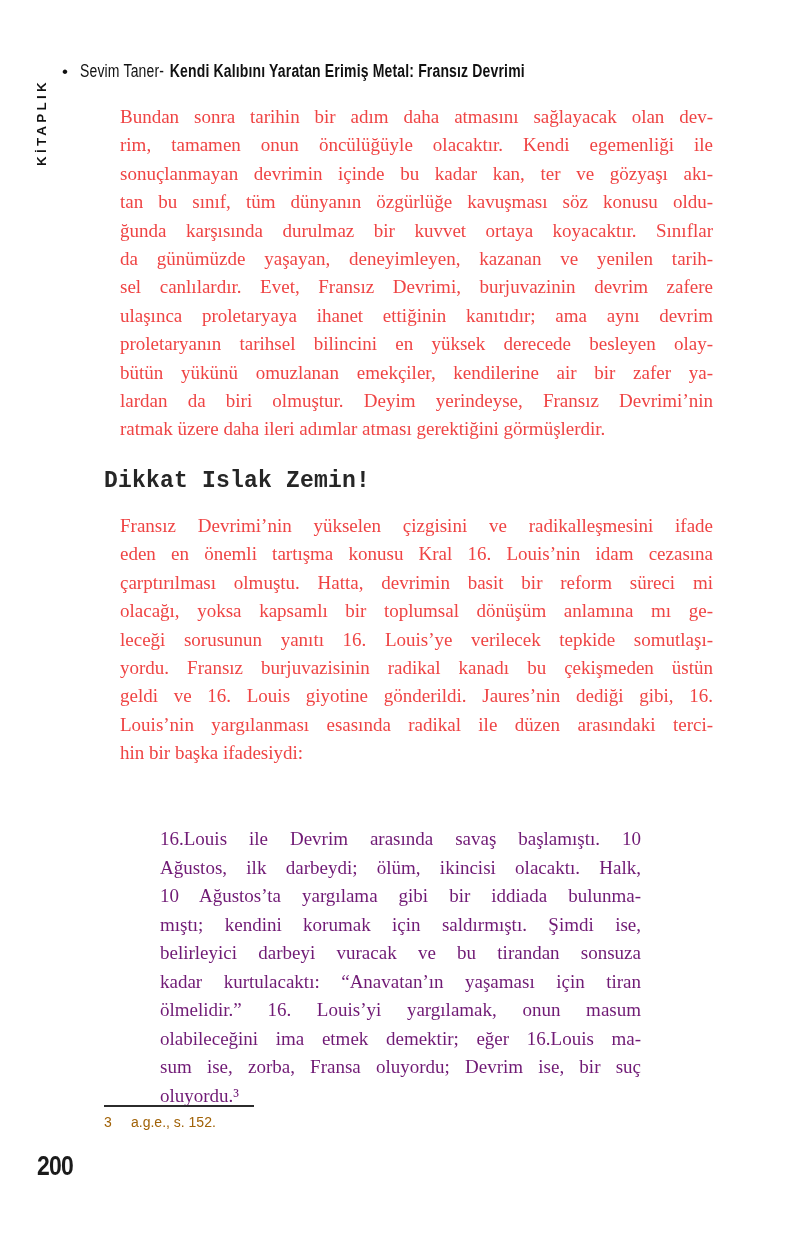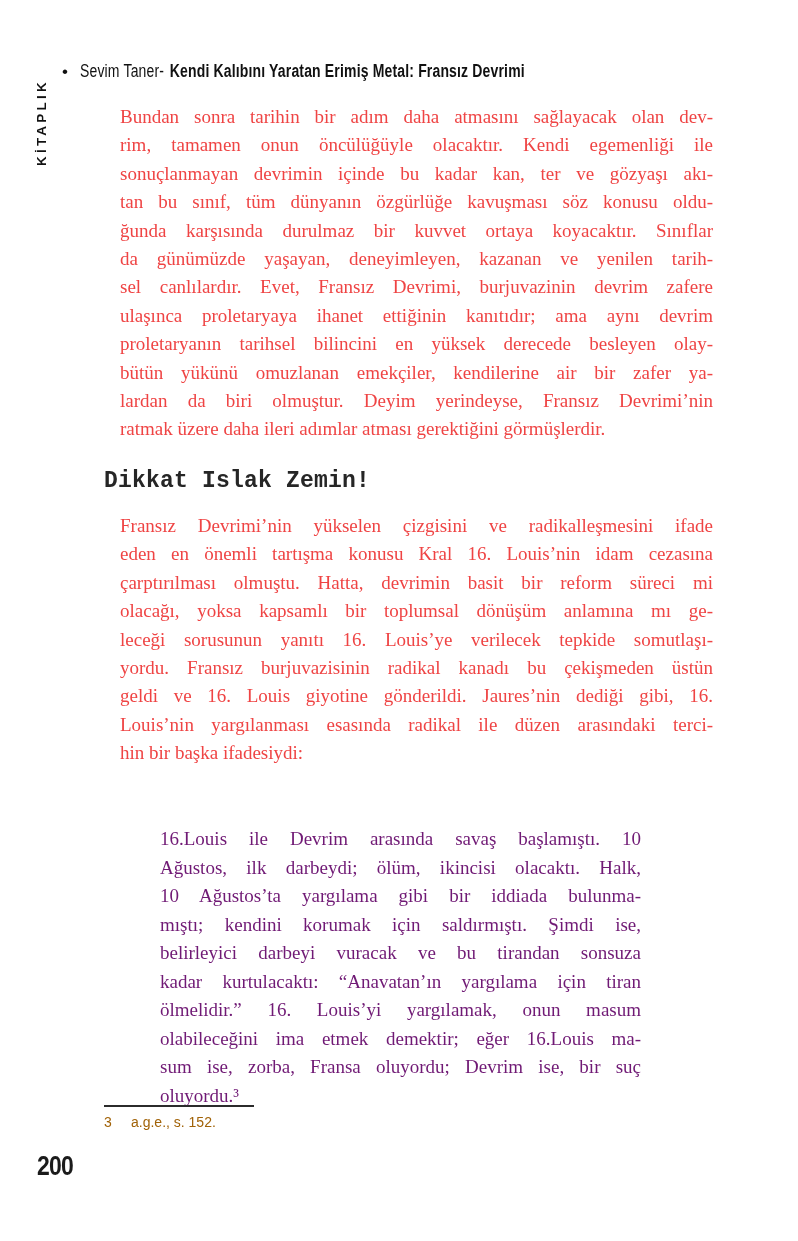--- a/index.html
+++ b/index.html
@@ -186,21 +186,21 @@
       <div class="tline">Louis’nin yargılanması esasında radikal ile düzen arasındaki terci-</div>
       <div class="tline tline-last">hin bir başka ifadesiydi:</div>
     </div>
 
   <div class="blockquote">
       <div class="tline">16.Louis ile Devrim arasında savaş başlamıştı. 10</div>
       <div class="tline">Ağustos, ilk darbeydi; ölüm, ikincisi olacaktı. Halk,</div>
       <div class="tline">10 Ağustos’ta yargılama gibi bir iddiada bulunma-</div>
       <div class="tline">mıştı; kendini korumak için saldırmıştı. Şimdi ise,</div>
       <div class="tline">belirleyici darbeyi vuracak ve bu tirandan sonsuza</div>
-      <div class="tline">kadar kurtulacaktı: “Anavatan’ın yargılama için tiran</div>
+      <div class="tline">kadar kurtulacaktı: “Anavatan’ın yaşaması için tiran</div>
       <div class="tline">ölmelidir.” 16. Louis’yi yargılamak, onun masum</div>
       <div class="tline">olabileceğini ima etmek demektir; eğer 16.Louis ma-</div>
       <div class="tline">sum ise, zorba, Fransa oluyordu; Devrim ise, bir suç</div>
       <div class="tline tline-last">oluyordu.³</div>
     </div>
 
   <div class="footnote-rule"></div>
 
   <div class="footnote">
     <span class="fn-num">3</span><span class="fn-text">a.g.e., s. 152.</span>

